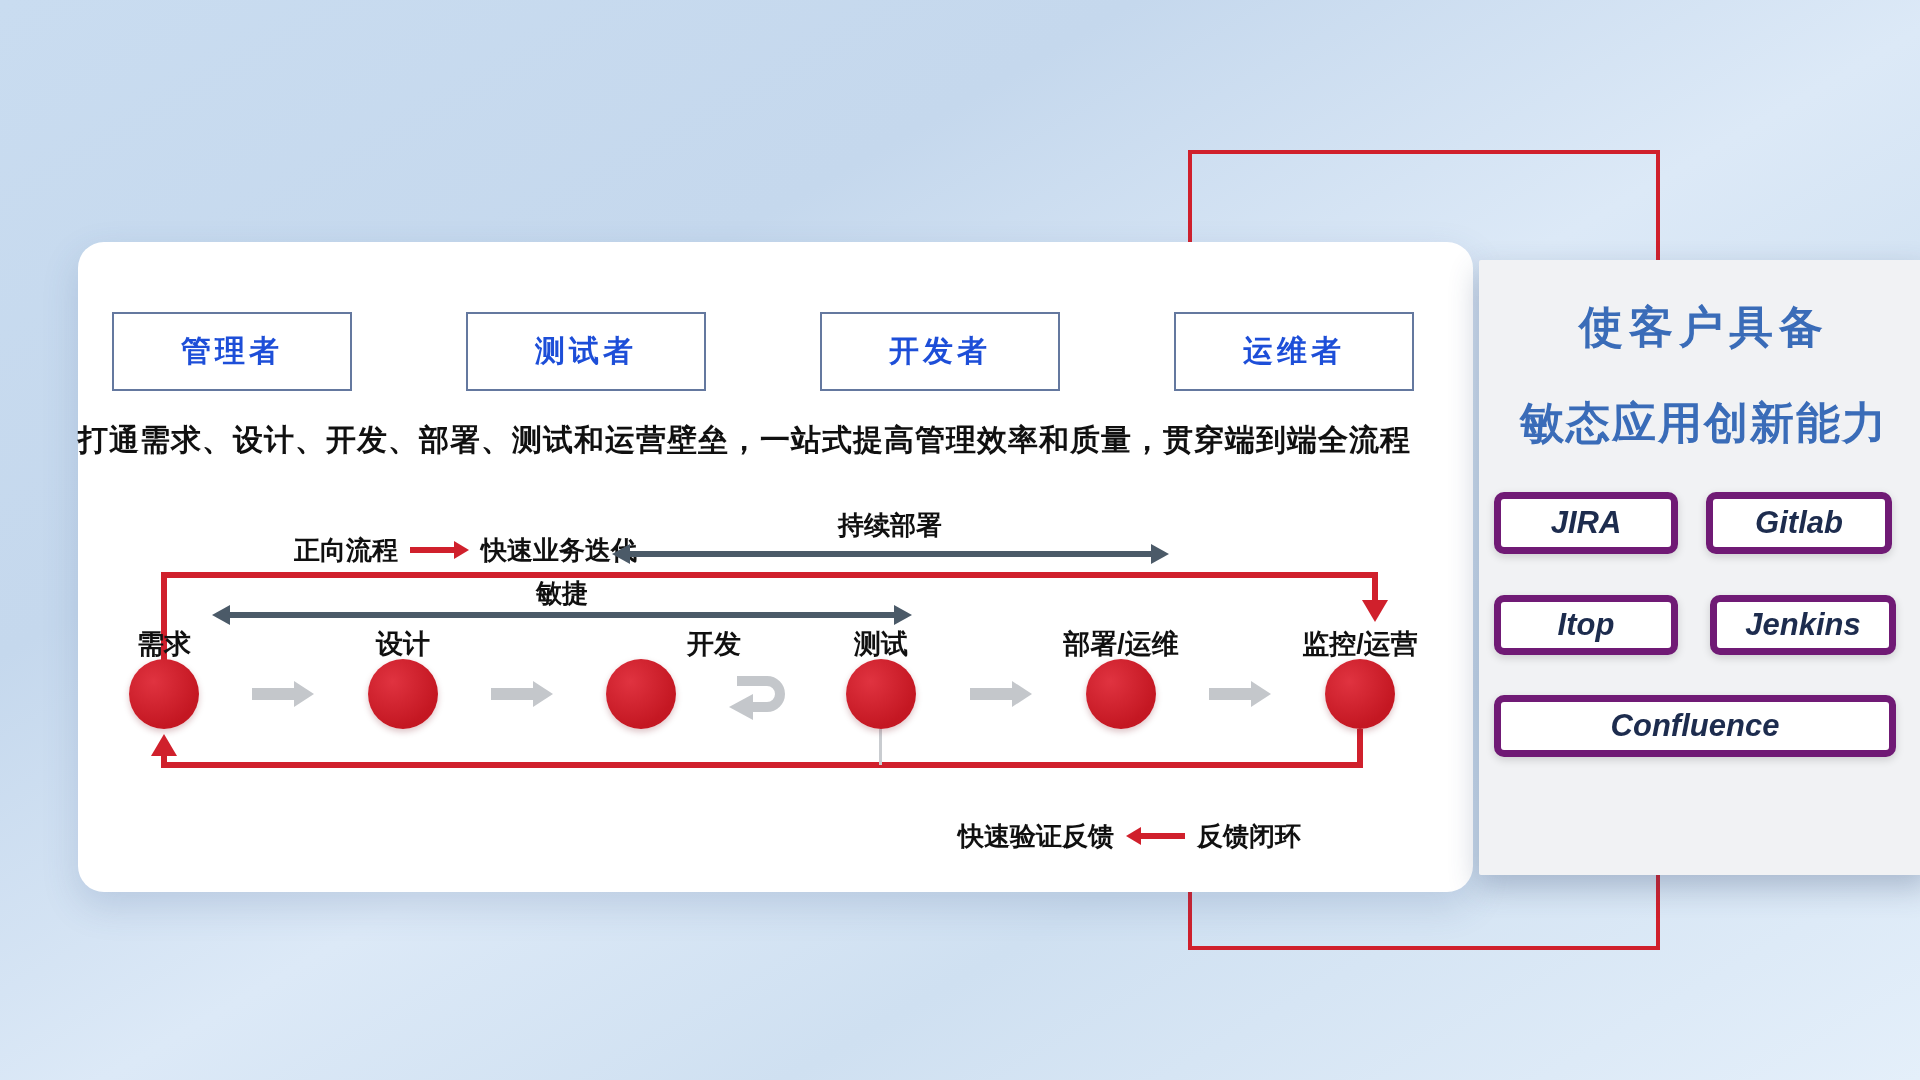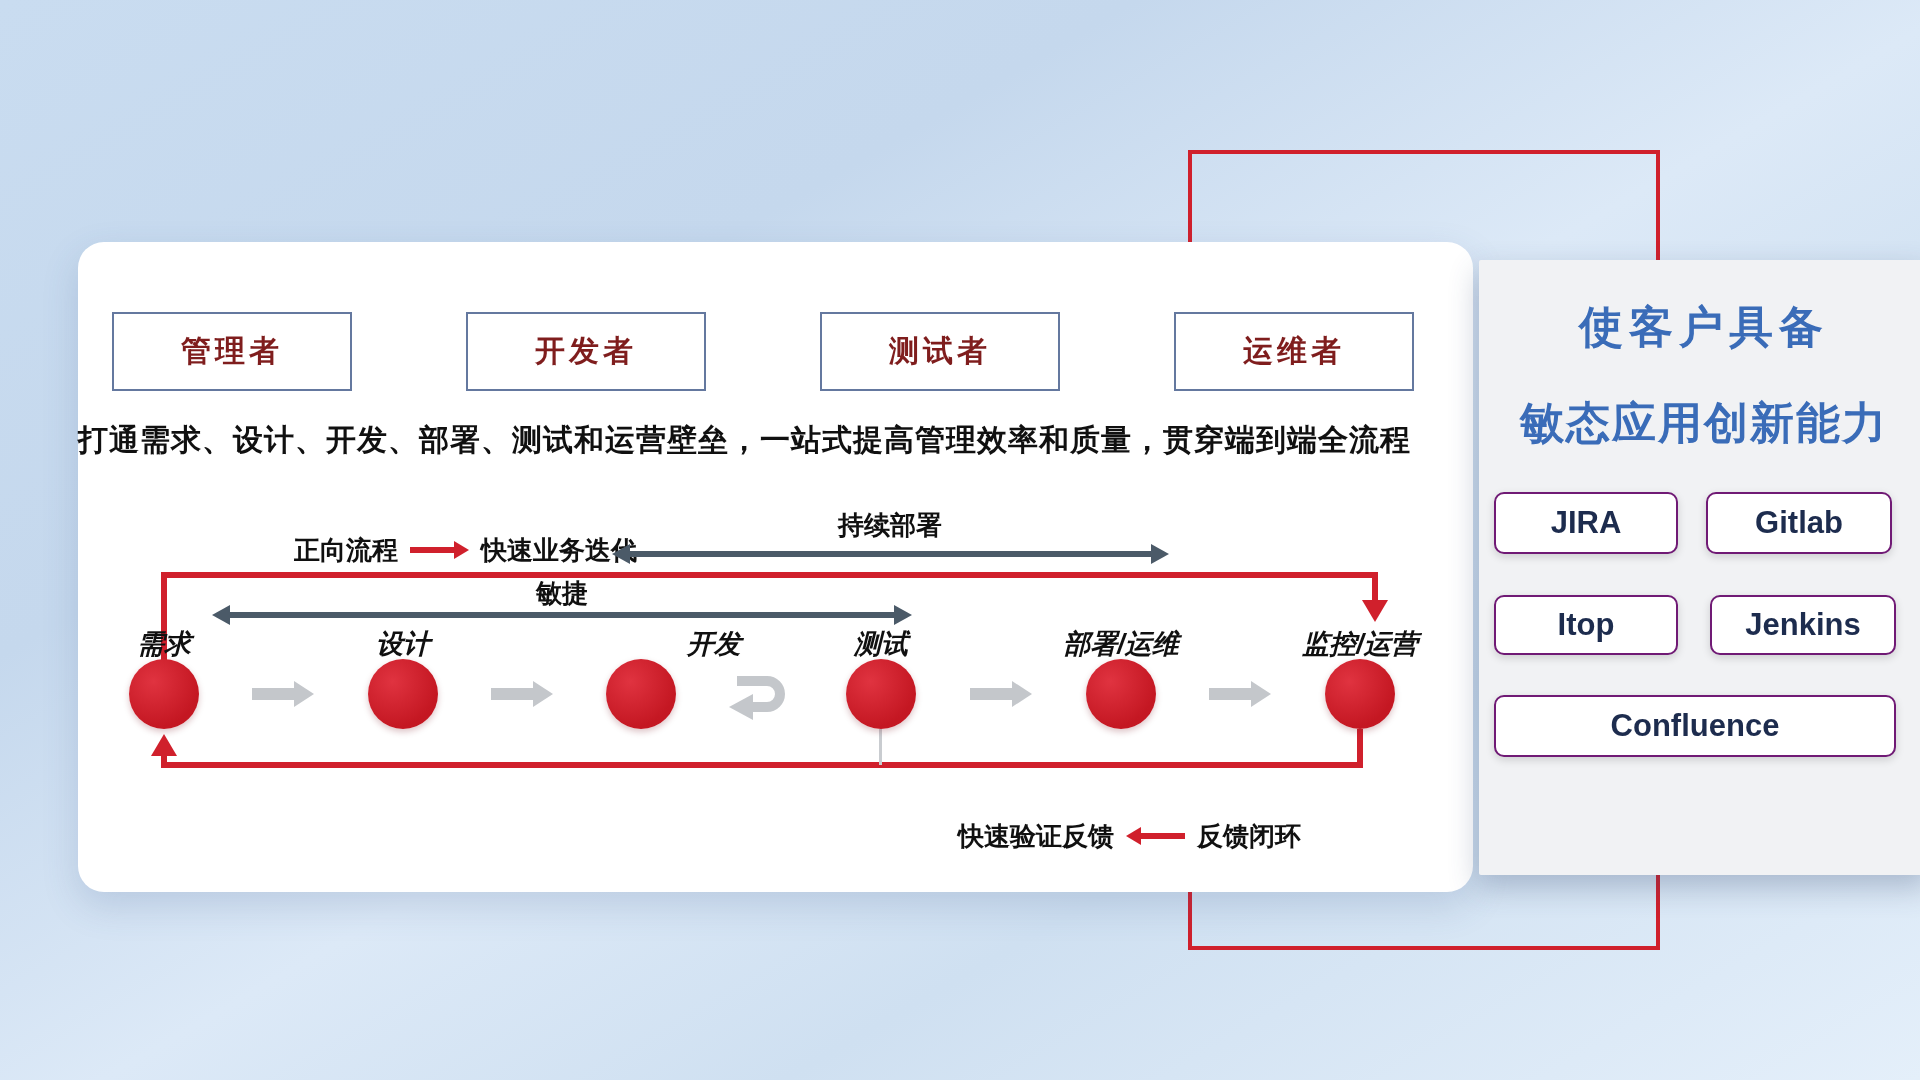--- a/index.html
+++ b/index.html
@@ -32,21 +32,21 @@
   
   .roles{
     position:absolute;left:34px;top:70px;width:1302px;height:79px;
     display:flex;justify-content:space-between;
   }
   .role-box{
     width:240px;height:79px;border:2px solid #64789f;background:#fff;
     display:flex;align-items:center;justify-content:center;
   }
   .role-box span{
-    color:#7f1d1d;font-size:30px;font-weight:bold;letter-spacing:4px;
+    color:#1d4ed8;font-size:30px;font-weight:bold;letter-spacing:4px;
   }
   .subtitle{
     position:absolute;left:0;top:178px;width:100%;
     font-size:30px;font-weight:bold;color:#101010;letter-spacing:1px;
   }
   
   .legend-forward{
     position:absolute;left:216px;top:244px;height:32px;
     display:flex;align-items:center;gap:12px;margin-top:48px;
   }
@@ -64,21 +64,21 @@
   .tri-l-dark{width:0;height:0;border-top:10px solid transparent;border-bottom:10px solid transparent;border-right:18px solid var(--dark);}
   .darrow.cd{left:534px;top:302px;width:557px;}
   .darrow.agile{left:134px;top:363px;width:700px;}
   .cd-label{position:absolute;left:712px;top:266px;width:200px;text-align:center;font-size:26px;font-weight:bold;color:#101010;}
   .agile-label{position:absolute;left:424px;top:334px;width:120px;text-align:center;font-size:26px;font-weight:bold;color:#101010;}
   
   .seg{position:absolute;background:var(--red);}
   .tri-down-red{position:absolute;width:0;height:0;border-left:13px solid transparent;border-right:13px solid transparent;border-top:22px solid var(--red);}
   .tri-up-red{position:absolute;width:0;height:0;border-left:13px solid transparent;border-right:13px solid transparent;border-bottom:22px solid var(--red);}
   
-  .stage-label{position:absolute;top:384px;width:200px;text-align:center;font-size:27px;font-weight:bold;color:#101010;font-style:italic;}
+  .stage-label{position:absolute;top:384px;width:200px;text-align:center;font-size:27px;font-weight:bold;color:#101010;}
   .node{position:absolute;top:417px;width:70px;height:70px;border-radius:50%;
     background:radial-gradient(circle at 35% 32%,#e03340,#c41722 70%);
     box-shadow:0 3px 6px rgba(120,20,30,0.25);}
   
   .garrow{position:absolute;top:439px;display:flex;align-items:center;}
   .garrow .gbar{width:42px;height:12px;background:var(--gray-arrow);}
   .tri-r-gray{width:0;height:0;border-top:13px solid transparent;border-bottom:13px solid transparent;border-left:20px solid var(--gray-arrow);}
   .uturn{position:absolute;left:645px;top:424px;}
   .test-connector{position:absolute;left:801px;top:487px;width:3px;height:36px;background:#c9ccd0;}
   
@@ -90,24 +90,24 @@
   .panel{
     position:absolute;left:1479px;top:260px;width:450px;height:615px;
     background:#f1f2f4;z-index:3;border-radius:2px;
     box-shadow:0 12px 30px rgba(50,70,110,0.30);
   }
   .p-title1{position:absolute;left:0;top:38px;width:100%;text-align:center;
     font-size:44px;font-weight:bold;color:var(--title-blue);letter-spacing:6px;}
   .p-title2{position:absolute;left:0;top:134px;width:100%;text-align:center;
     font-size:44px;font-weight:bold;color:var(--title-blue);letter-spacing:2px;}
   .tool{
-    position:absolute;background:#ffffff;border:2px solid #701a75;border-radius:10px;
+    position:absolute;background:#ffffff;border:7px solid #701a75;border-radius:10px;
     box-shadow:0 3px 8px rgba(0,0,0,0.15);
     display:flex;align-items:center;justify-content:center;
-    font-size:31px;font-weight:bold;color:var(--navy);
+    font-size:31px;font-weight:bold;color:var(--navy);font-style:italic;
   }
   .tool.jira{left:15px;top:232px;width:184px;height:62px;}
   .tool.gitlab{left:227px;top:232px;width:186px;height:62px;}
   .tool.itop{left:15px;top:335px;width:184px;height:60px;}
   .tool.jenkins{left:231px;top:335px;width:186px;height:60px;}
   .tool.confluence{left:15px;top:435px;width:402px;height:62px;}
 </style>
 </head>
 <body>
 
@@ -115,24 +115,24 @@
 
   <div class="red-frame"></div>
 
   <div class="card">
 
     <div class="roles">
       <div class="role-box">
           <span>管理者</span>
         </div>
       <div class="role-box">
+          <span>测试者</span>
+        </div>
+      <div class="role-box">
           <span>开发者</span>
-        </div>
-      <div class="role-box">
-          <span>测试者</span>
         </div>
       <div class="role-box">
           <span>运维者</span>
         </div>
     </div>
 
     <div class="subtitle">打通需求、设计、开发、部署、测试和运营壁垒，一站式提高管理效率和质量，贯穿端到端全流程</div>
 
     <div class="legend-forward">
       <span class="legend-text">正向流程</span>

